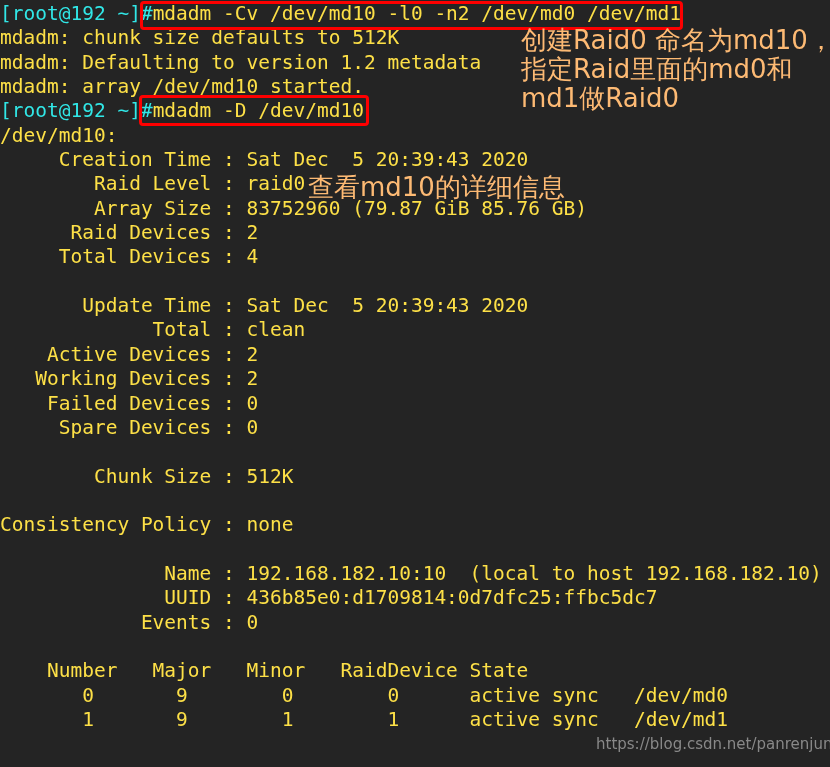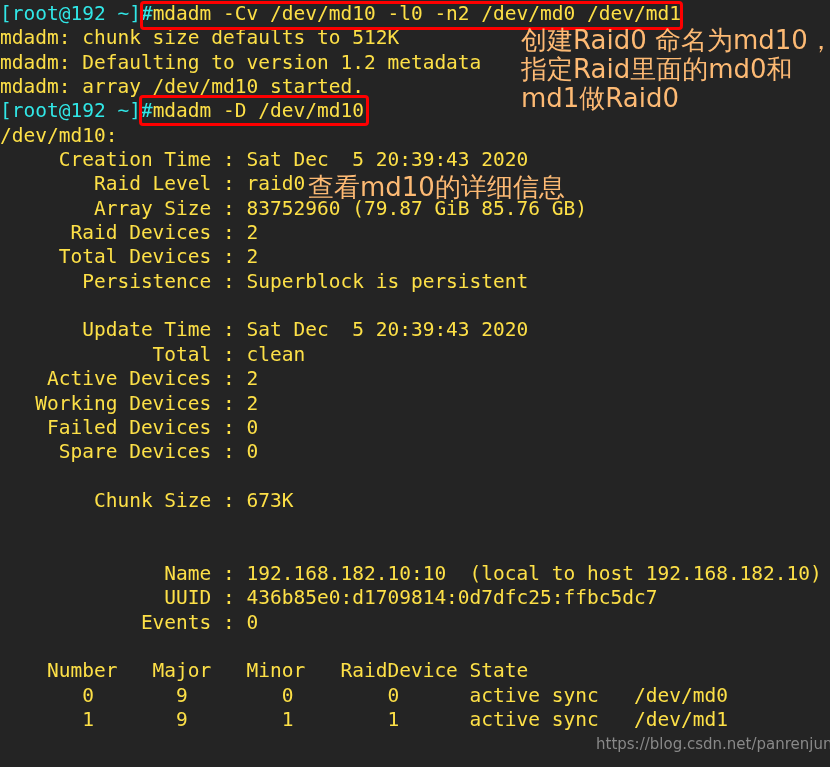--- a/index.html
+++ b/index.html
@@ -109,32 +109,32 @@
       <div class="line"><span class="prompt-user">[root@192 ~]#</span><span class="out">mdadm -Cv /dev/md10 -l0 -n2 /dev/md0 /dev/md1</span></div>
       <div class="line"><span class="out">mdadm: chunk size defaults to 512K</span></div>
       <div class="line"><span class="out">mdadm: Defaulting to version 1.2 metadata</span></div>
       <div class="line"><span class="out">mdadm: array /dev/md10 started.</span></div>
       <div class="line"><span class="prompt-user">[root@192 ~]#</span><span class="out">mdadm -D /dev/md10</span></div>
       <div class="line"><span class="out">/dev/md10:</span></div>
       <div class="line"><span class="out">     Creation Time : Sat Dec  5 20:39:43 2020</span></div>
       <div class="line"><span class="out">        Raid Level : raid0</span></div>
       <div class="line"><span class="out">        Array Size : 83752960 (79.87 GiB 85.76 GB)</span></div>
       <div class="line"><span class="out">      Raid Devices : 2</span></div>
-      <div class="line"><span class="out">     Total Devices : 2</span></div>
-      <div class="line"><span class="out">       Persistence : Superblock is persistent</span></div>
+      <div class="line"><span class="out">     Total Devices : 4</span></div>
       <div class="line"><span class="out"></span></div>
       <div class="line"><span class="out">       Update Time : Sat Dec  5 20:39:43 2020</span></div>
       <div class="line"><span class="out">             Total : clean</span></div>
       <div class="line"><span class="out">    Active Devices : 2</span></div>
       <div class="line"><span class="out">   Working Devices : 2</span></div>
       <div class="line"><span class="out">    Failed Devices : 0</span></div>
       <div class="line"><span class="out">     Spare Devices : 0</span></div>
       <div class="line"><span class="out"></span></div>
-      <div class="line"><span class="out">        Chunk Size : 673K</span></div>
+      <div class="line"><span class="out">        Chunk Size : 512K</span></div>
       <div class="line"><span class="out"></span></div>
+      <div class="line"><span class="out">Consistency Policy : none</span></div>
       <div class="line"><span class="out"></span></div>
       <div class="line"><span class="out">              Name : 192.168.182.10:10  (local to host 192.168.182.10)</span></div>
       <div class="line"><span class="out">              UUID : 436b85e0:d1709814:0d7dfc25:ffbc5dc7</span></div>
       <div class="line"><span class="out">            Events : 0</span></div>
       <div class="line"><span class="out"></span></div>
       <div class="line"><span class="out">    Number   Major   Minor   RaidDevice State</span></div>
       <div class="line"><span class="out">       0       9        0        0      active sync   /dev/md0</span></div>
       <div class="line"><span class="out">       1       9        1        1      active sync   /dev/md1</span></div>
     </div>
 

